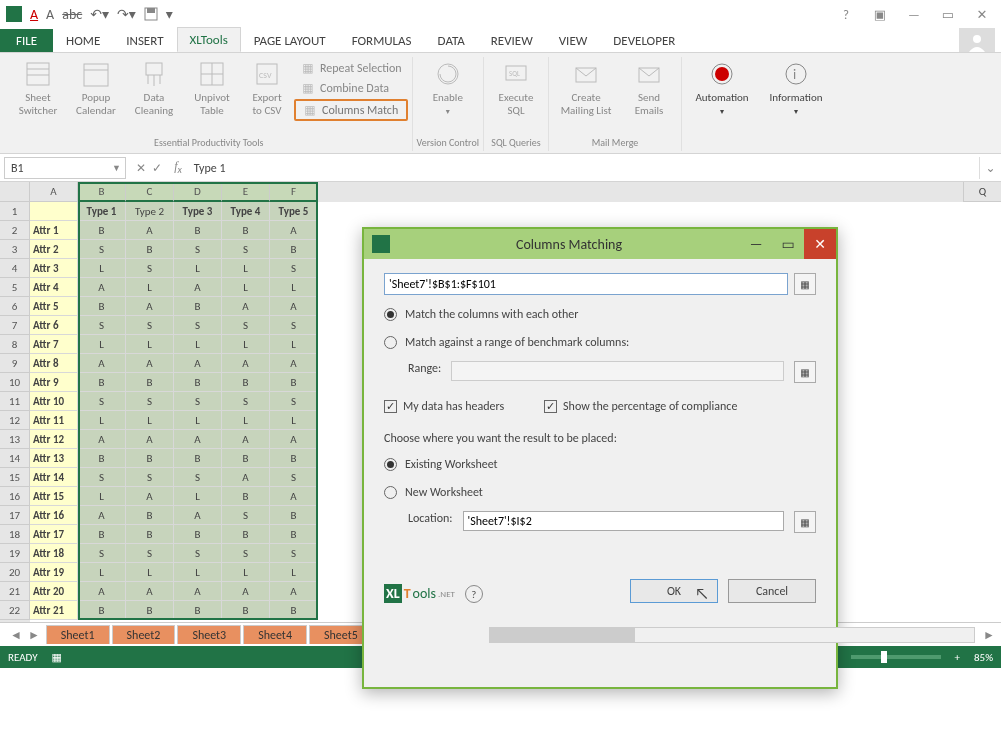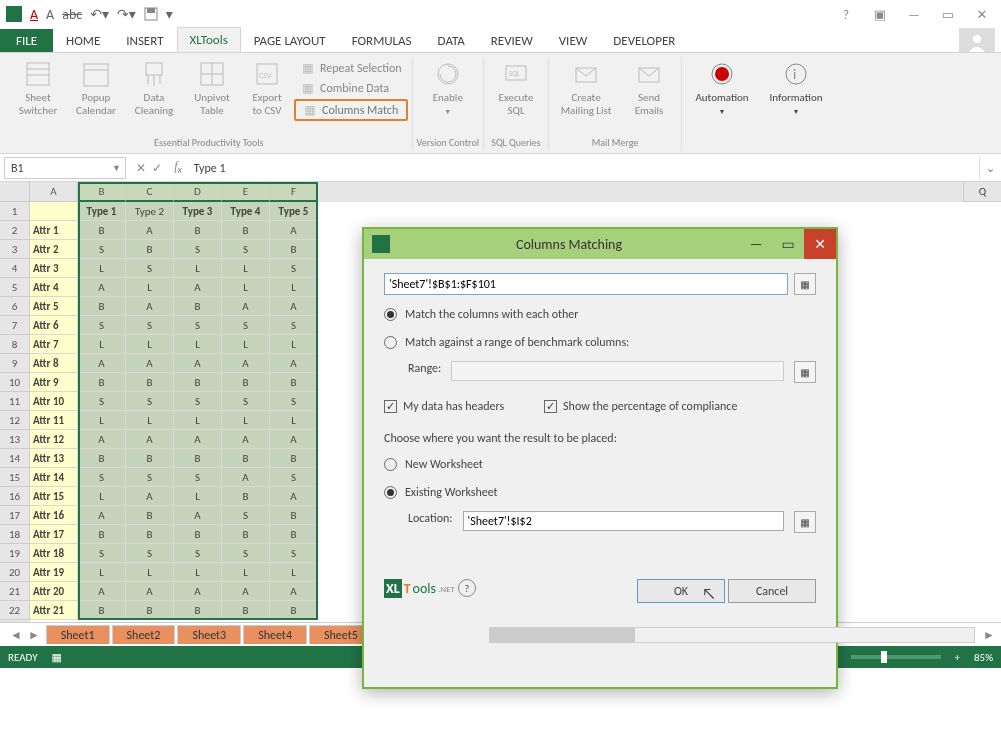--- a/index.html
+++ b/index.html
@@ -74,21 +74,21 @@
 .range-input { flex: 1; height: 22px; border: 1px solid #7aa3cf; background: #fff; padding: 0 4px; font-size: 12px; }
 .range-btn { width: 22px; height: 22px; border: 1px solid #aaa; background: #f4f4f4; display: flex; align-items: center; justify-content: center; font-size: 10px; }
 .radio-row { display: flex; align-items: center; gap: 8px; font-size: 12px; padding: 2px 0; }
 .radio { width: 13px; height: 13px; border-radius: 50%; border: 1px solid #666; display: inline-flex; align-items: center; justify-content: center; }
 .radio.sel::after { content: ""; width: 7px; height: 7px; background: #333; border-radius: 50%; }
 .indent { margin-left: 24px; display: flex; gap: 10px; align-items: flex-start; }
 .indent .inp { flex:1; height: 20px; background: #f4f4f4; border: 1px solid #ccc; }
 .check-row { display: flex; gap: 40px; padding: 6px 0 8px 0; }
 .check { display: flex; align-items: center; gap: 6px; font-size: 12px; }
 .cbox { width: 13px; height: 13px; border: 1px solid #666; display: inline-flex; align-items: center; justify-content: center; font-size: 11px; color: #333; }
-.dlg-footer { display: flex; align-items: flex-start; gap: 3px; padding-top: 36px; }
+.dlg-footer { display: flex; align-items: flex-end; gap: 10px; padding-top: 36px; }
 .brand { color: #217346; font-weight: bold; font-size: 14px; display: flex; align-items: center; gap: 2px; }
 .brand .ools { color: #e08030; }
 .help-circ { width: 18px; height: 18px; border: 1px solid #888; border-radius: 50%; text-align: center; line-height: 17px; font-size: 11px; color: #555; }
 .dlg-footer .spacer { flex: 1; }
 .dlg-btn { width: 88px; height: 24px; border: 1px solid #999; background: #e8e8e8; display: flex; align-items: center; justify-content: center; font-size: 12px; }
 .dlg-btn.ok { border: 1px solid #5b9bd5; }
 .cursor { position: absolute; font-size: 16px; pointer-events: none; }
 
 
 .sheet-bar { height: 24px; display: flex; align-items: center; border-top: 1px solid #ccc; padding: 0 4px; gap: 0; }
@@ -544,26 +544,26 @@
         <span class="cbox">✓</span>
         <span>My data has headers</span>
       </div>
       <div class="check">
         <span class="cbox">✓</span>
         <span>Show the percentage of compliance</span>
       </div>
     </div>
     <div class="dlg-label">Choose where you want the result to be placed:</div>
     <div class="radio-row">
+      <span class="radio sel"></span>
+      <span>Existing Worksheet</span>
+    </div>
+    <div class="radio-row">
       <span class="radio"></span>
       <span>New Worksheet</span>
-    </div>
-    <div class="radio-row">
-      <span class="radio sel"></span>
-      <span>Existing Worksheet</span>
     </div>
     <div class="indent">
       <span>Location:</span>
       <input class="inp" style="background: rgb(255, 255, 255); border: 1px solid rgb(170, 170, 170); padding: 0px 4px; font-size: 12px;" value="'Sheet7'!$I$2">
       <div class="range-btn">▦</div>
     </div>
     <div class="dlg-footer">
       <div class="brand">
         <span style="background:#217346;color:#fff;padding:1px 2px;">XL</span>
         <span class="ools">T</span>

